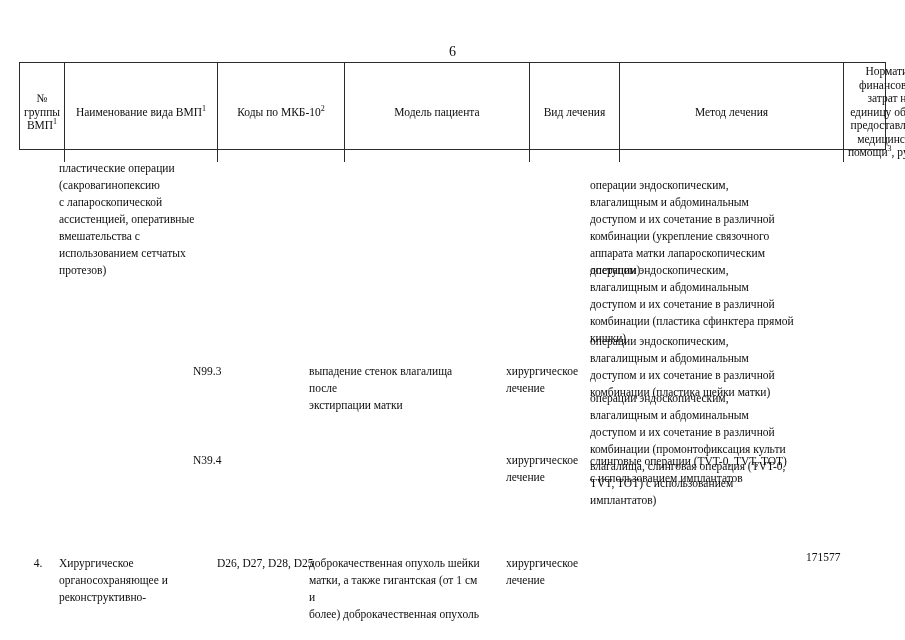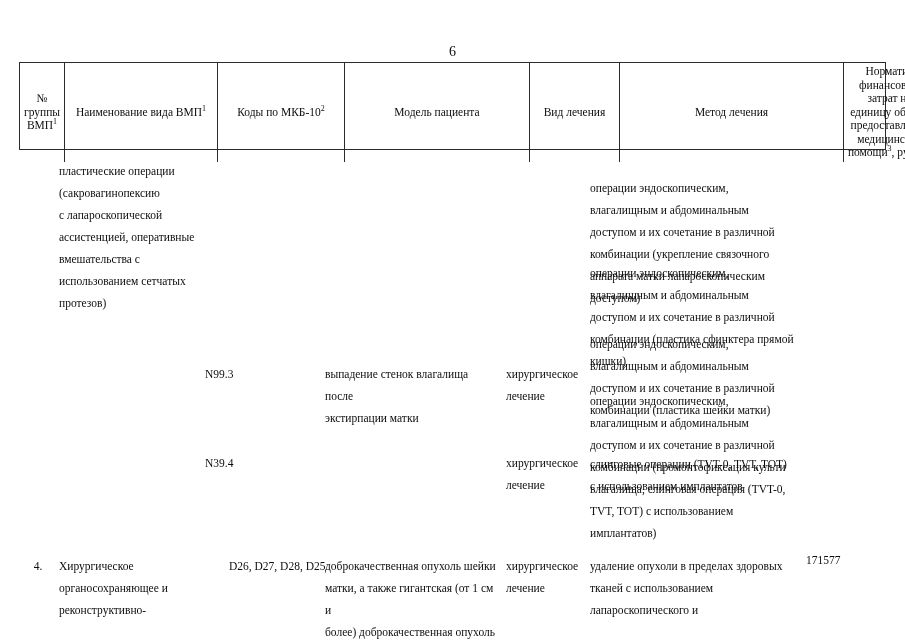--- a/index.html
+++ b/index.html
@@ -71,30 +71,30 @@
   .c5 { width: 83px; }
   .c6 { width: 217px; }
   .c7 { width: 85px; }
 
   sup { font-size: 8px; vertical-align: super; line-height: 0; }
 
   
   .blk {
     position: absolute;
     font-size: 11.5px;
-    line-height: 22px;
+    line-height: 17px;
     text-align: left;
     white-space: pre-line;
   }
 
   
   .col-num    { left: 19px;  width: 38px;  text-align: center; }
   .col-name   { left: 59px;  width: 142px; }
-  .col-codes  { left: 205px; width: 116px; text-align: left; }
-  .col-model  { left: 325px; width: 174px; }
+  .col-codes  { left: 193px; width: 116px; text-align: left; }
+  .col-model  { left: 309px; width: 174px; }
   .col-kind   { left: 506px; width: 78px;  }
   .col-method { left: 590px; width: 212px; }
   .col-norm   { left: 806px; width: 78px;  text-align: left; }
 </style>
 </head>
 <body>
 
 <div id="page">
 
   <div class="page-number">6</div>
@@ -182,18 +182,15 @@
   <div class="blk col-num" style="top:555px;">4.</div>
   <div class="blk col-name" style="top:555px;">Хирургическое
 органосохраняющее и
 реконструктивно-</div>
   <div class="blk col-codes" style="top:555px;margin-left:24px;">D26, D27, D28, D25</div>
   <div class="blk col-model" style="top:555px;">доброкачественная опухоль шейки
 матки, а также гигантская (от 1 см и
 более) доброкачественная опухоль</div>
   <div class="blk col-kind" style="top:555px;">хирургическое
 лечение</div>
-  <div class="blk col-method" style="top:555px;">удаление опухоли в пределах здоровых
-тканей с использованием
-лапароскопического и</div>
   <div class="blk col-norm" style="top:549px;">171577</div>
 
 </div>
 
 </body></html>

